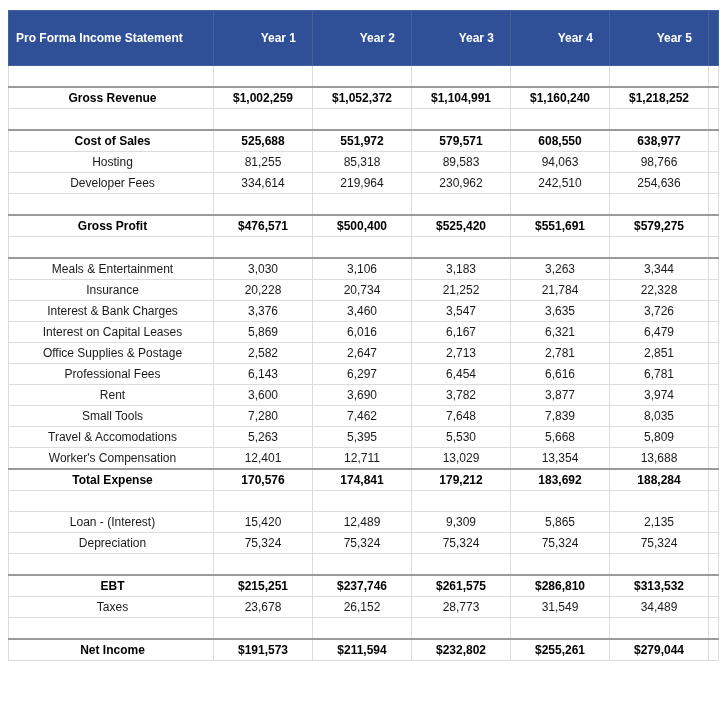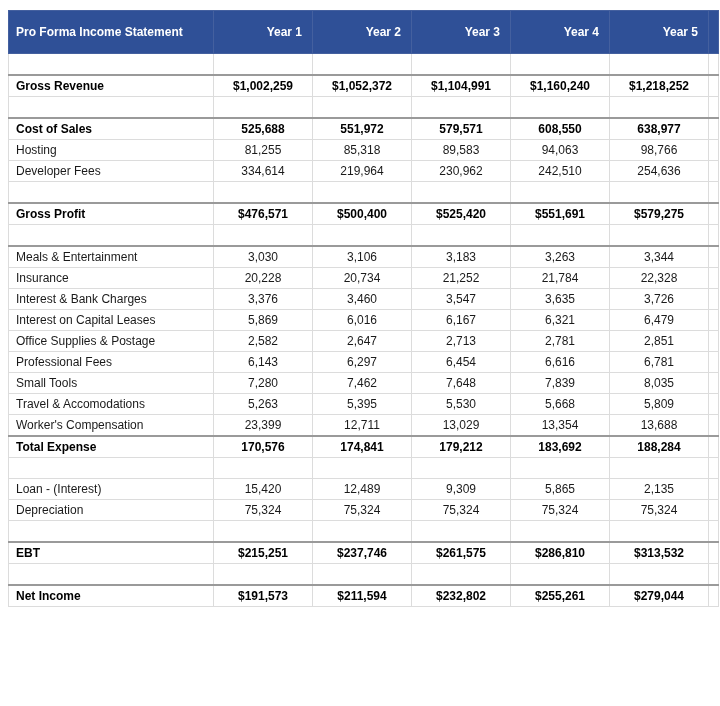--- a/index.html
+++ b/index.html
@@ -33,38 +33,38 @@
   col.c-sliver { width: 10px; }
 
   
   tr.head th {
     background: var(--header-bg, #2F5097);
     color: var(--header-text, #ffffff);
     height: 22px;
     font-size: 12px;
     font-weight: bold;
     border: 1px solid var(--header-border, #44609f);
-    padding: 10px;
+    padding: 16px;
   }
   tr.head th.title-cell {
     text-align: left;
     padding-left: 7px;
     font-weight: bold;
   }
   tr.head th.year-cell { text-align: right; }
 
   
   td {
     height: 20px;
     border: 1px solid var(--grid, #dcdcdc);
     padding: 0 4px;
     white-space: nowrap;
     overflow: hidden;
   }
-  td.label-cell { text-align: left; padding-left: 7px; }
+  td.label-cell { text-align: center; padding-left: 7px; }
   td.value-cell { text-align: center; }
   tr.bold td { font-weight: bold; color: #000; }
   tr.section td { border-top: 2px solid var(--section-border, #9a9a9a); }
   tr.spacer td { background: #ffffff; }
 </style>
 </head>
 <body>
 
 <div class="sheet">
   <table class="statement">
@@ -218,40 +218,49 @@
         <tr class="normal">
           <td class="label-cell">Professional Fees</td>
           <td class="value-cell">6,143</td>
           <td class="value-cell">6,297</td>
           <td class="value-cell">6,454</td>
           <td class="value-cell">6,616</td>
           <td class="value-cell">6,781</td>
           <td class="sliver-cell"></td>
         </tr>
         <tr class="normal">
+          <td class="label-cell">Rent</td>
+          <td class="value-cell">3,600</td>
+          <td class="value-cell">3,690</td>
+          <td class="value-cell">3,782</td>
+          <td class="value-cell">3,877</td>
+          <td class="value-cell">3,974</td>
+          <td class="sliver-cell"></td>
+        </tr>
+        <tr class="normal">
           <td class="label-cell">Small Tools</td>
           <td class="value-cell">7,280</td>
           <td class="value-cell">7,462</td>
           <td class="value-cell">7,648</td>
           <td class="value-cell">7,839</td>
           <td class="value-cell">8,035</td>
           <td class="sliver-cell"></td>
         </tr>
         <tr class="normal">
           <td class="label-cell">Travel &amp; Accomodations</td>
           <td class="value-cell">5,263</td>
           <td class="value-cell">5,395</td>
           <td class="value-cell">5,530</td>
           <td class="value-cell">5,668</td>
           <td class="value-cell">5,809</td>
           <td class="sliver-cell"></td>
         </tr>
         <tr class="normal">
           <td class="label-cell">Worker's Compensation</td>
-          <td class="value-cell">23,399</td>
+          <td class="value-cell">12,401</td>
           <td class="value-cell">12,711</td>
           <td class="value-cell">13,029</td>
           <td class="value-cell">13,354</td>
           <td class="value-cell">13,688</td>
           <td class="sliver-cell"></td>
         </tr>
         <tr class="bold section">
           <td class="label-cell">Total Expense</td>
           <td class="value-cell">170,576</td>
           <td class="value-cell">174,841</td>
@@ -298,20 +307,29 @@
         </tr>
         <tr class="bold section">
           <td class="label-cell">EBT</td>
           <td class="value-cell">$215,251</td>
           <td class="value-cell">$237,746</td>
           <td class="value-cell">$261,575</td>
           <td class="value-cell">$286,810</td>
           <td class="value-cell">$313,532</td>
           <td class="sliver-cell"></td>
         </tr>
+        <tr class="normal">
+          <td class="label-cell">Taxes</td>
+          <td class="value-cell">23,678</td>
+          <td class="value-cell">26,152</td>
+          <td class="value-cell">28,773</td>
+          <td class="value-cell">31,549</td>
+          <td class="value-cell">34,489</td>
+          <td class="sliver-cell"></td>
+        </tr>
         <tr class="spacer">
           <td class="label-cell"></td>
           <td class="value-cell"></td>
           <td class="value-cell"></td>
           <td class="value-cell"></td>
           <td class="value-cell"></td>
           <td class="value-cell"></td>
           <td class="sliver-cell"></td>
         </tr>
         <tr class="bold section">

